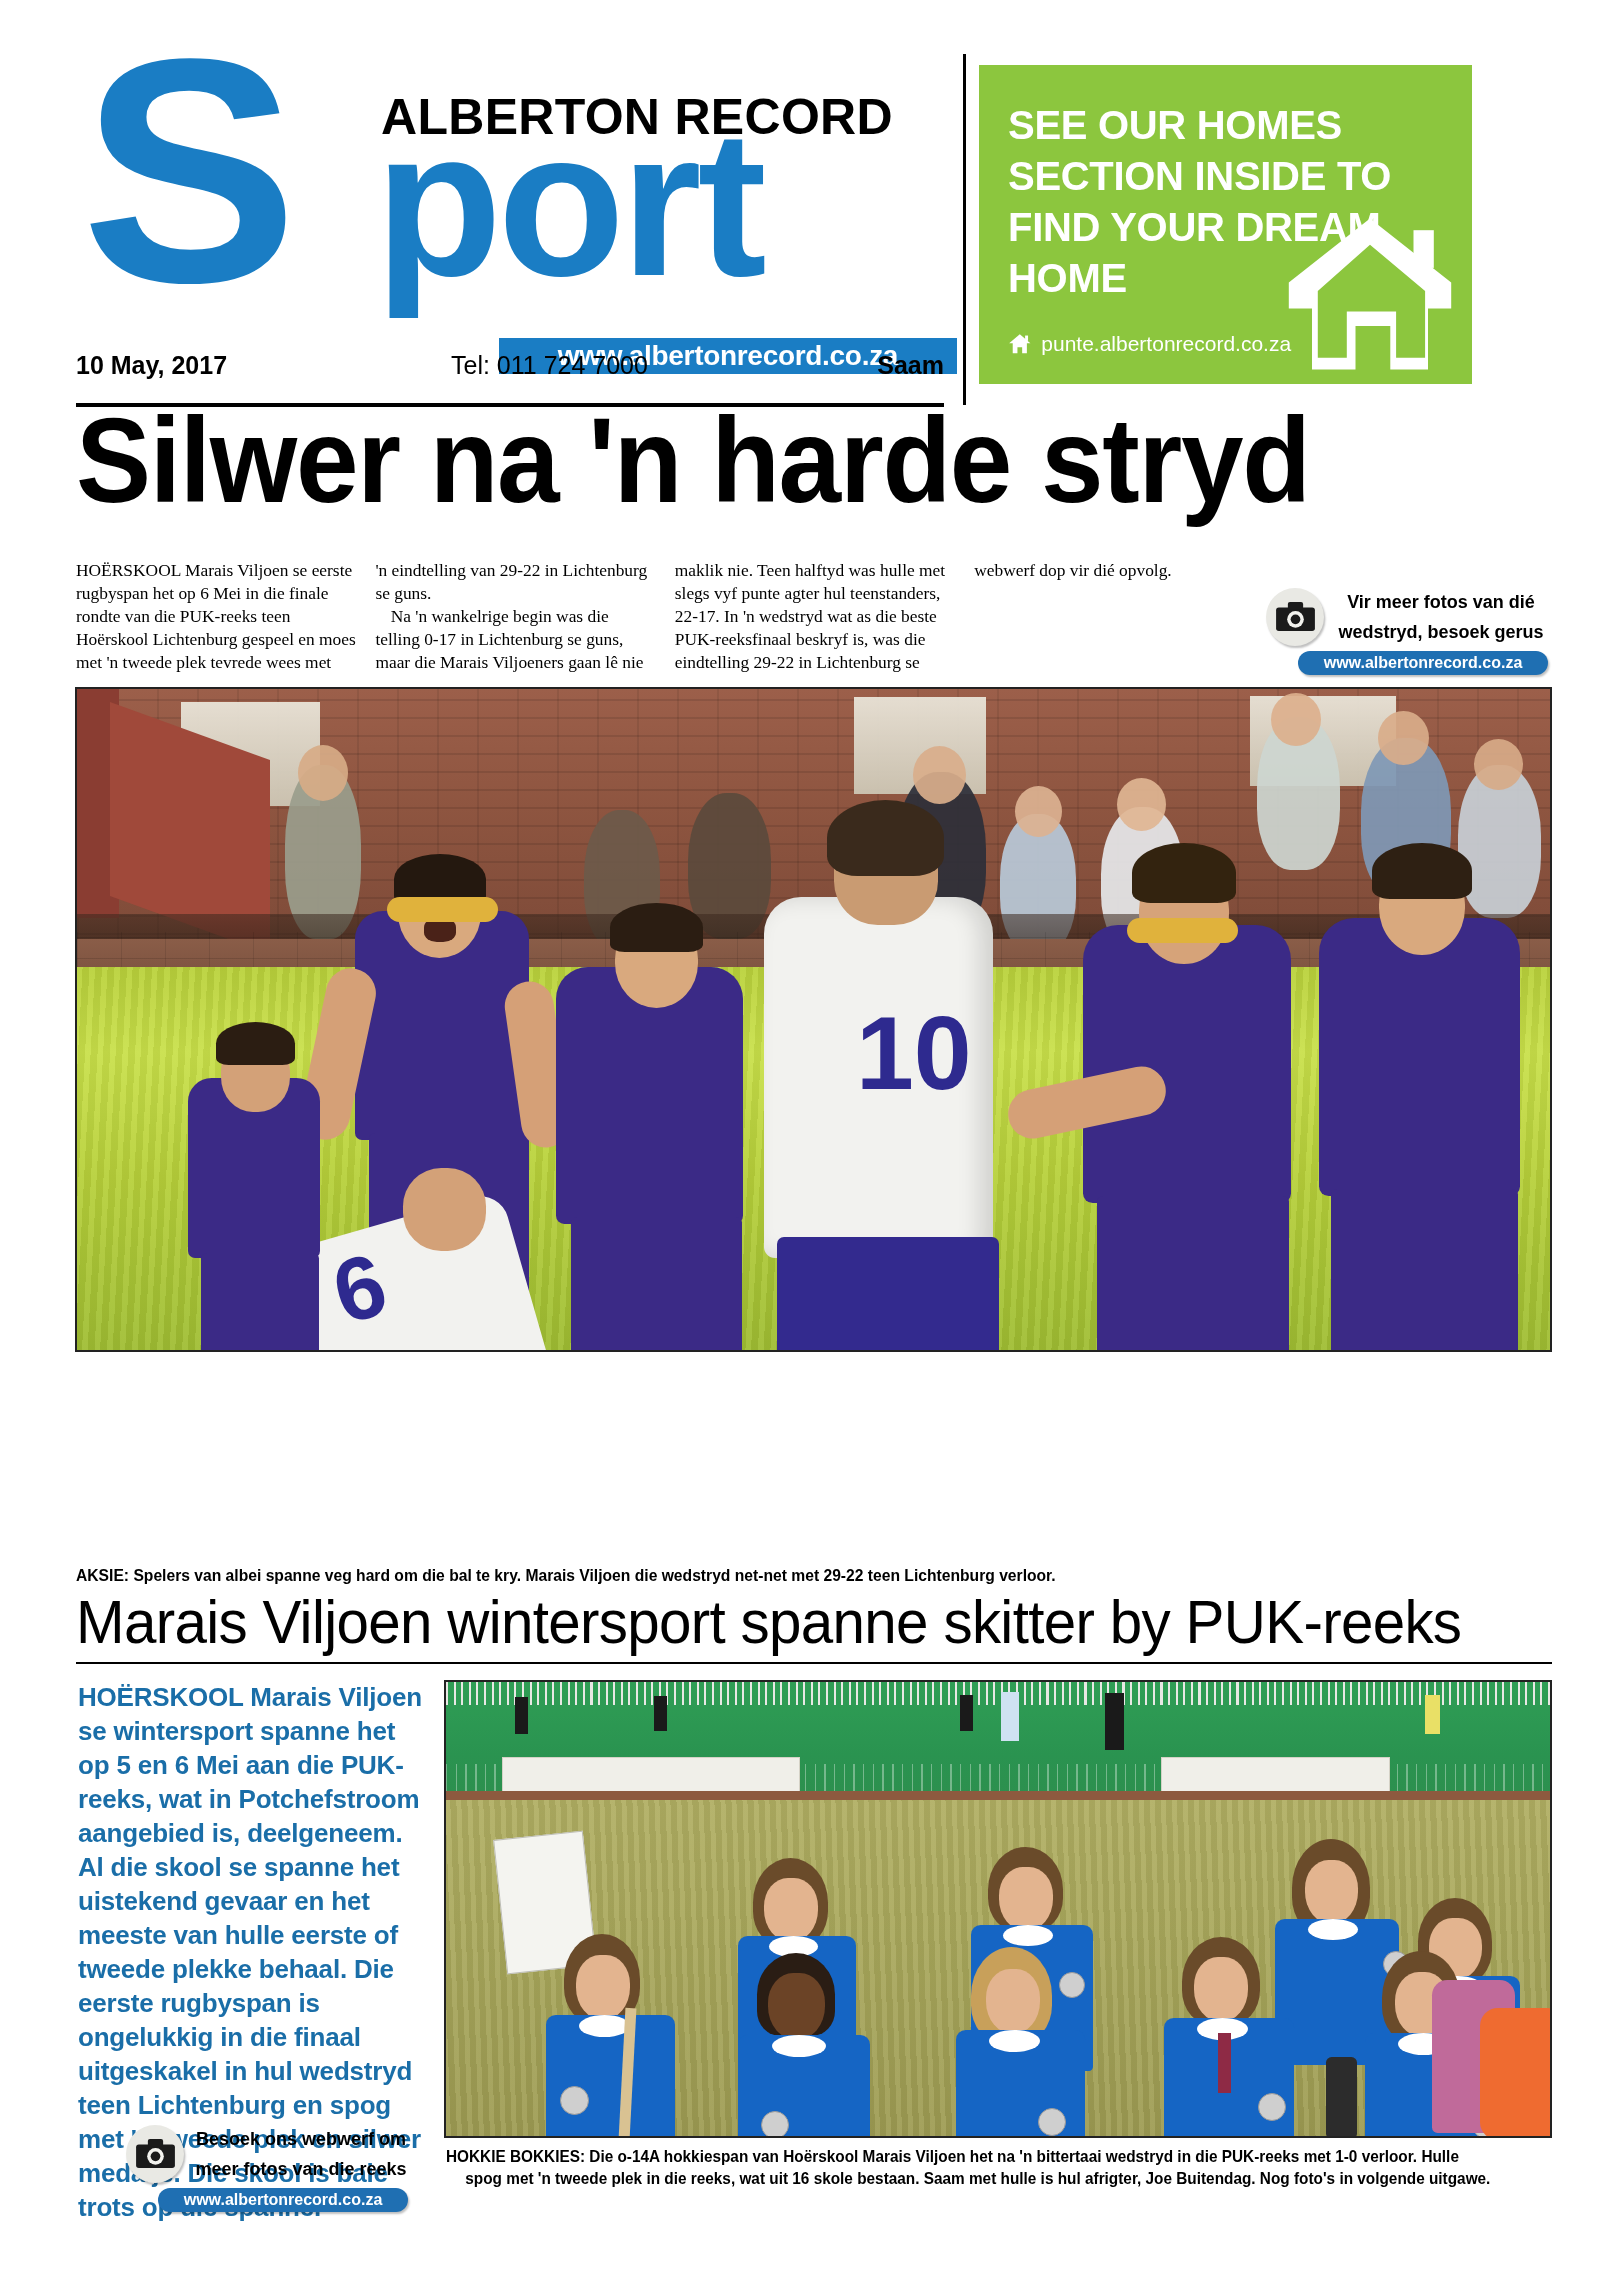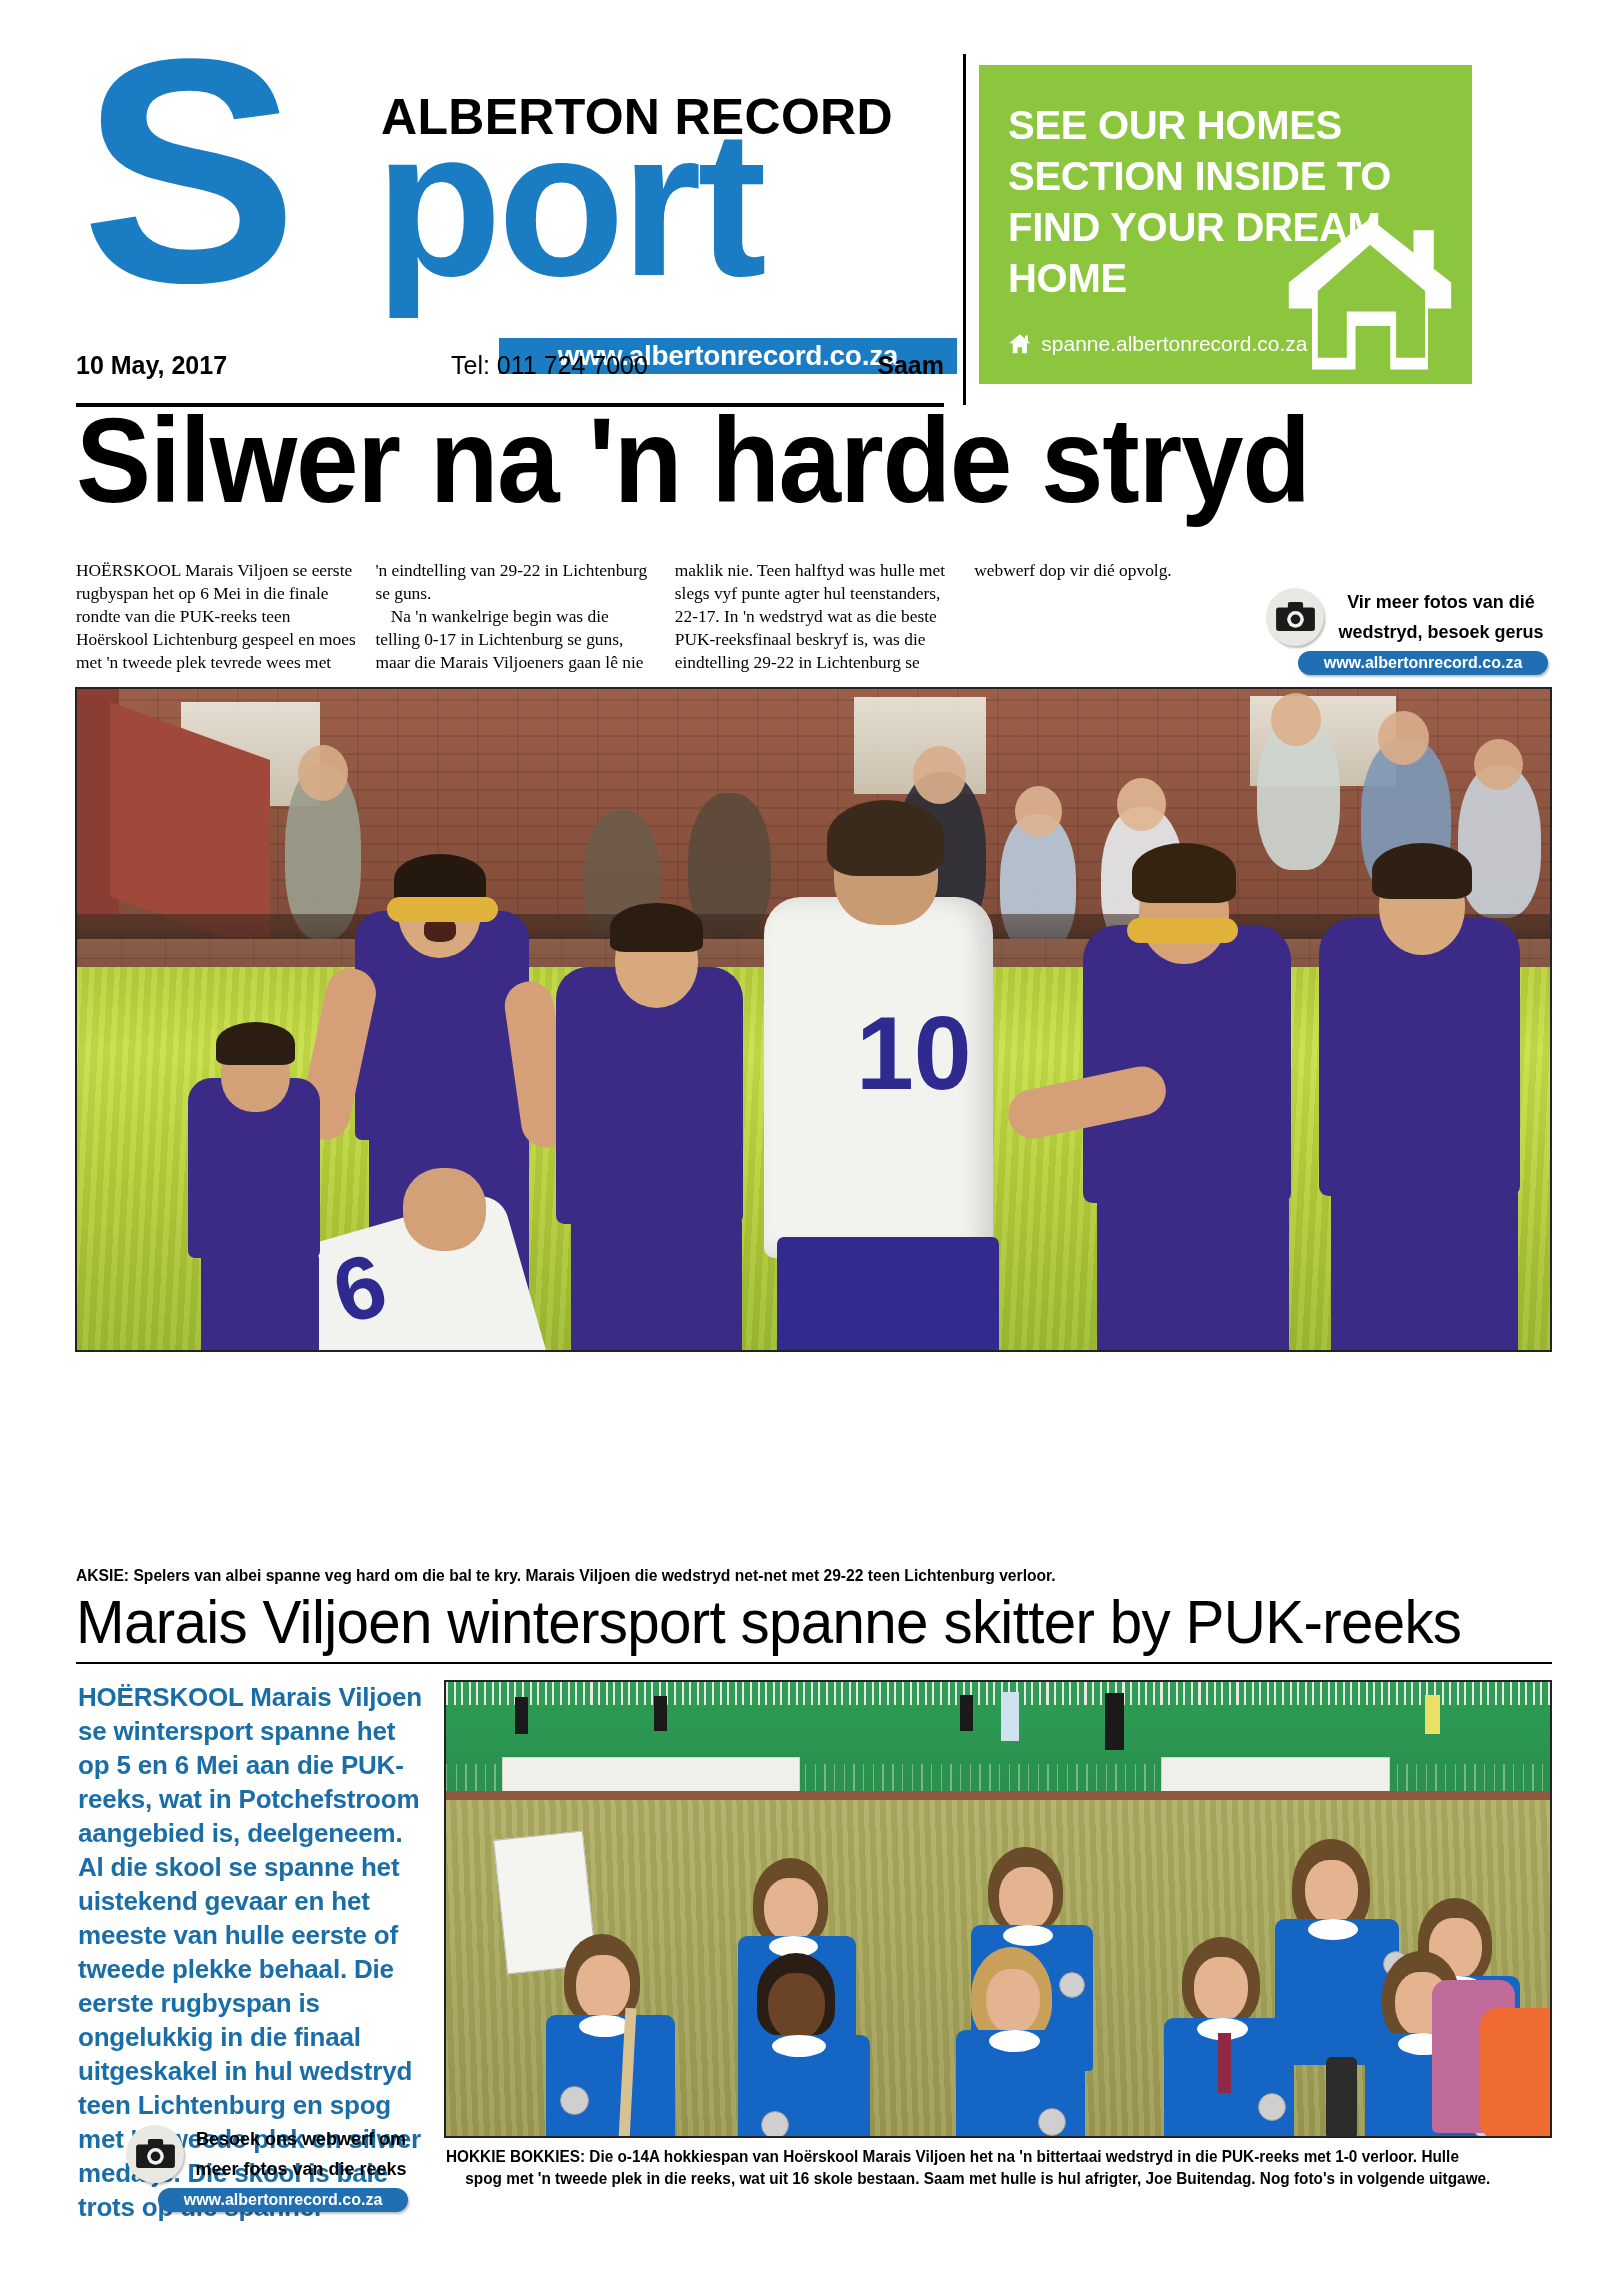--- a/index.html
+++ b/index.html
@@ -259,21 +259,21 @@
     <div class="masthead-vrule"></div>
 
     <div class="green-ad">
       <div class="ga-head">SEE OUR HOMES SECTION INSIDE TO FIND YOUR DREAM HOME</div>
 
       <div class="ga-foot">
         <svg class="ga-house-small" viewBox="0 0 40 40">
           <path d="M20 4 L38 19 L32 19 L32 36 L24 36 L24 26 L16 26 L16 36 L8 36 L8 19 L2 19 Z" fill="#ffffff"></path>
           <rect x="29" y="6" width="5" height="9" fill="#ffffff"></rect>
         </svg>
-        <span>spanne.albertonrecord.co.za</span>
+        <span>punte.albertonrecord.co.za</span>
       </div>
 
       <svg class="ga-house-big" viewBox="0 0 120 120">
         <path d="M60 8 L116 52 L116 70 L100 70 L100 112 L74 112 L74 82 L50 82 L50 112 L20 112 L20 70 L4 70 L4 52 Z" fill="#ffffff"></path>
         <rect x="90" y="16" width="14" height="26" fill="#ffffff"></rect>
         <path d="M60 26 L98 58 L98 104 L78 104 L78 72 L44 72 L44 104 L24 104 L24 58 Z" fill="#8cc63e"></path>
       </svg>
     </div>
   </div>
 

